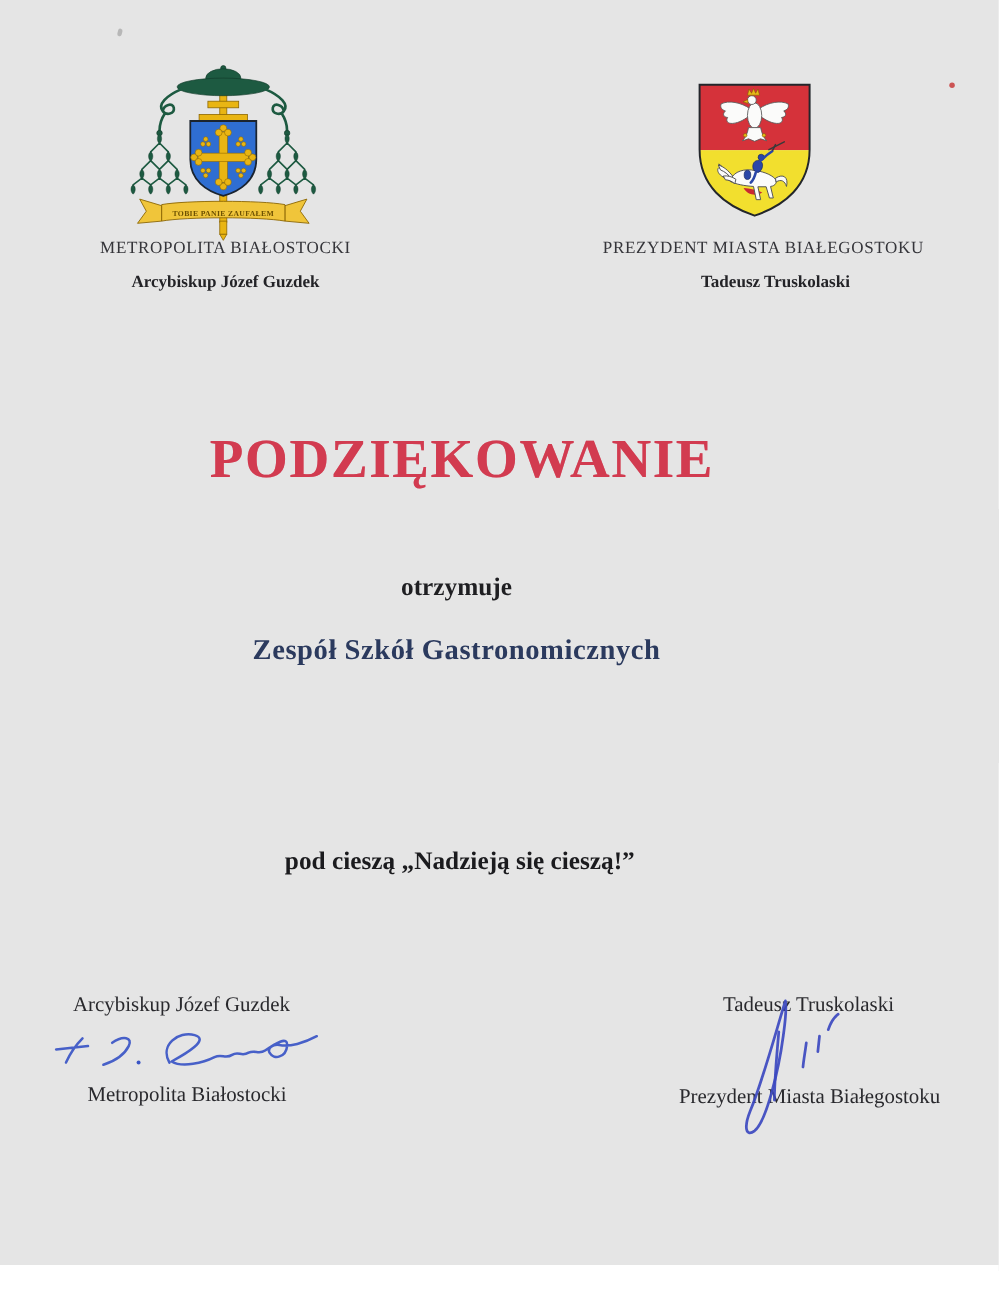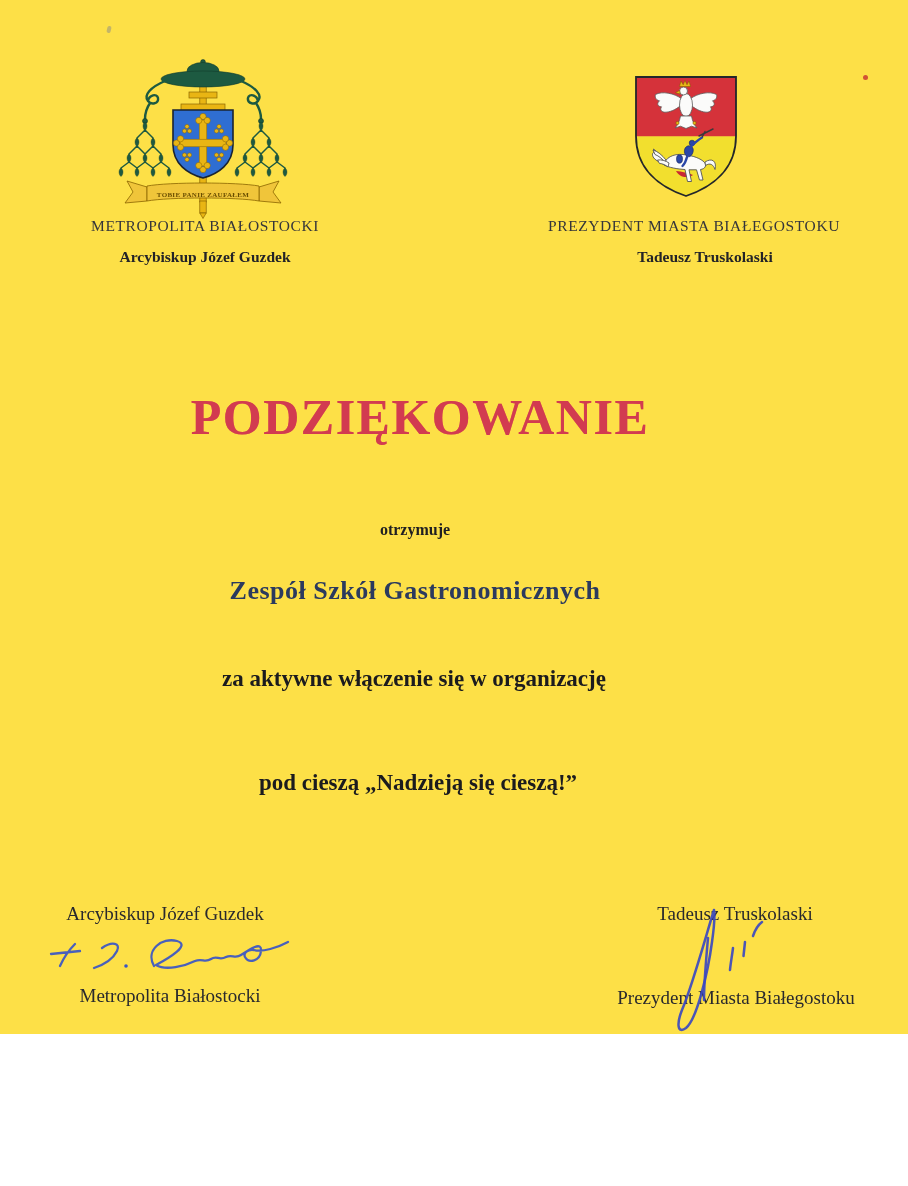--- a/index.html
+++ b/index.html
@@ -3,35 +3,35 @@
 <meta charset="utf-8">
 <style>
   :root{
     --title-red:#d23b50; --recipient-navy:#2b3a5e; --ink:#1f1f22;
     --signature-blue:#3a55c5; --crest-green:#1d5a41; --crest-gold:#e9b513;
     --crest-blue:#2f6ed2; --shield-red:#d5323a; --shield-yellow:#f2df2e;
   }
   *{box-sizing:border-box;}
   body{margin:0;background:#ffffff;}
   .page{
-    position:relative;width:908px;height:1034px;overflow:hidden;
-    background:#fde047;
+    position:relative;width:908px;height:1150px;overflow:hidden;
+    background:#e5e5e5;
     font-family:"Liberation Serif","DejaVu Serif",serif;
     color:var(--ink,#1f1f22);
   }
   .abs{position:absolute;}
   .ctr{text-align:center;}
   .header-org{font-size:15.5px;letter-spacing:.6px;color:#35353a;}
   .header-name{font-size:15.5px;font-weight:bold;color:#232327;}
   .doc-title{
     font-size:50px;font-weight:bold;letter-spacing:1.5px;
     color:var(--title-red,#d23b50);
     text-shadow:0 0 .6px rgba(210,59,80,.55);
   }
-  .receives{font-size:16px;font-weight:bold;}
+  .receives{font-size:23px;font-weight:bold;}
   .recipient{
     font-size:26px;font-weight:bold;letter-spacing:.5px;
     color:var(--recipient-navy,#2b3a5e);
   }
   .body-line{font-size:23px;font-weight:bold;color:#1b1b1e;}
   .sig-name{font-size:19px;color:#29292d;}
   .sig-title{font-size:19px;color:#29292d;}
   .footer-line{font-size:20px;color:#29292d;}
 
   
@@ -211,21 +211,20 @@
   </svg>
 
   <div class="abs ctr header-org" style="left:40px;top:217px;width:330px;">METROPOLITA BIAŁOSTOCKI</div>
   <div class="abs ctr header-name" style="left:40px;top:248px;width:330px;">Arcybiskup Józef Guzdek</div>
   <div class="abs ctr header-org" style="left:534px;top:217px;width:320px;">PREZYDENT MIASTA BIAŁEGOSTOKU</div>
   <div class="abs ctr header-name" style="left:545px;top:248px;width:320px;">Tadeusz Truskolaski</div>
 
   <div class="abs ctr doc-title" style="left:0;top:388px;width:840px;">PODZIĘKOWANIE</div>
   <div class="abs ctr receives" style="left:0;top:521px;width:830px;">otrzymuje</div>
   <div class="abs ctr recipient" style="left:0;top:576px;width:830px;">Zespół Szkół Gastronomicznych</div>
-  <div class="abs ctr body-line" style="left:0;top:666px;width:828px;">za aktywne włączenie się w organizację</div>
   <div class="abs ctr body-line" style="left:0;top:770px;width:836px;">pod cieszą „Nadzieją się cieszą!”</div>
 
   <div class="abs ctr sig-name" style="left:30px;top:903px;width:270px;">Arcybiskup Józef Guzdek</div>
   <svg class="abs" style="left:42px;top:924px;" width="270" height="64" viewBox="0 0 270 64" aria-hidden="true">
     <path class="sig" d="M18 42 C22 33 28 25 33 20 M9 30 L38 27"></path>
     <path class="sig" d="M60 24 C70 17 79 19 75 27 C71 35 61 41 52 44"></path>
     <circle class="sig-dot" cx="84" cy="42" r="1.8"></circle>
     <path class="sig" d="M112 42 C103 26 120 13 135 17 C149 21 127 34 114 41 C124 47 143 42 153 37 C160 34 163 39 169 35 C175 31 177 37 184 33 C190 30 193 35 199 31 C208 25 220 17 219 27 C218 37 207 40 203 33 C201 29 206 25 212 26 C221 28 235 24 246 18"></path>
   </svg>
   <div class="abs ctr sig-title" style="left:35px;top:985px;width:270px;">Metropolita Białostocki</div>

